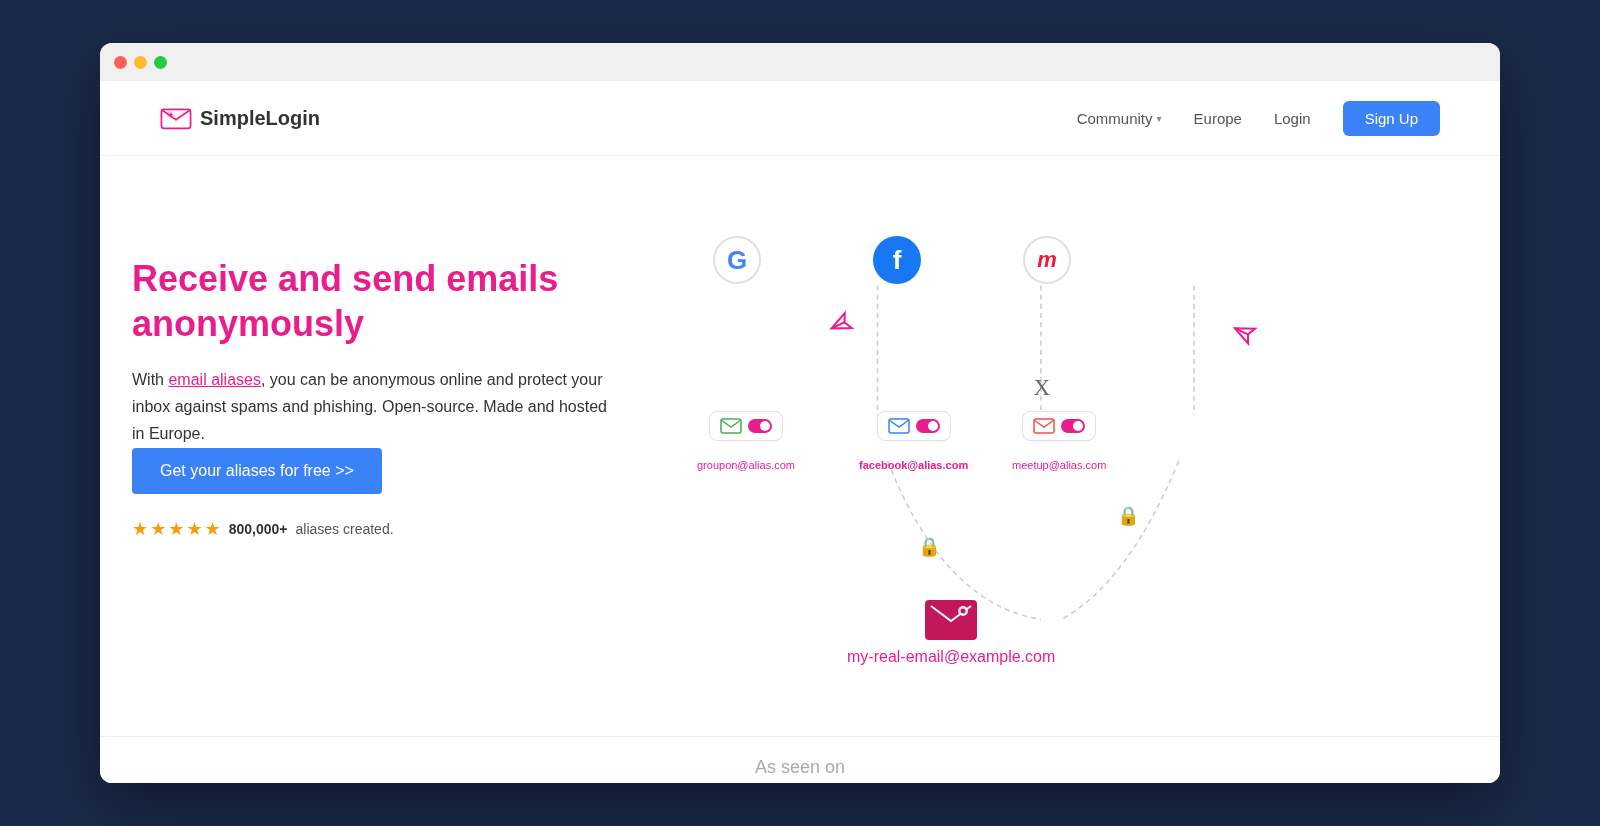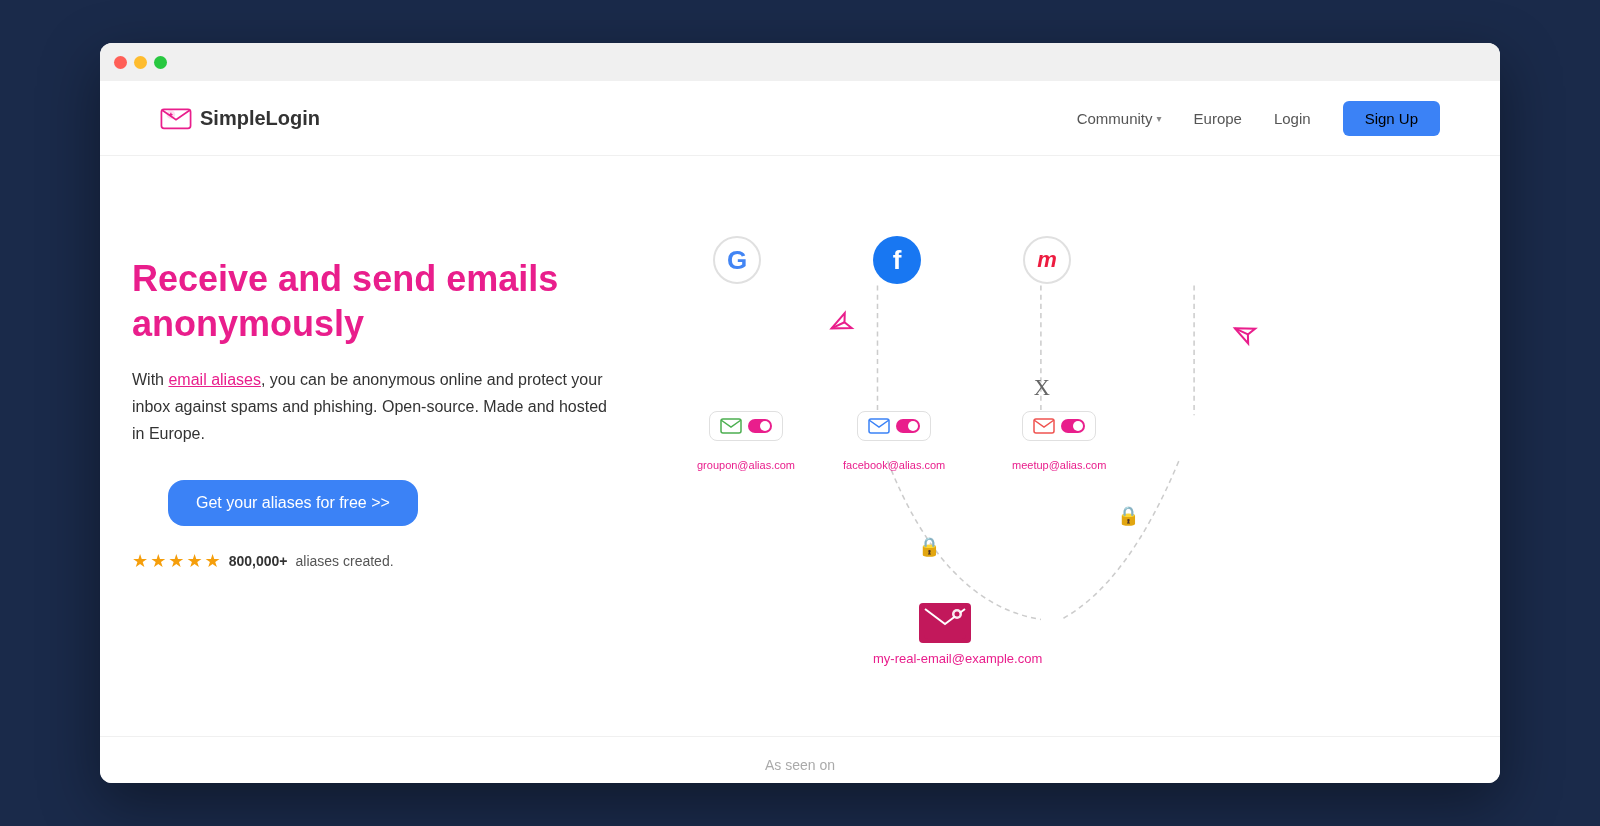--- a/index.html
+++ b/index.html
@@ -87,21 +87,21 @@
       cursor: pointer;
     }
     .chevron { font-size: 10px; color: #888; }
     .nav-login {
       color: #555;
       font-size: 15px;
       cursor: pointer;
     }
     .nav-signup {
       background: #3b82f6;
-      color: #000000;
+      color: #ffffff;
       padding: 9px 22px;
       border-radius: 6px;
       font-size: 15px;
       font-weight: 500;
       cursor: pointer;
       border: none;
       text-decoration: none;
     }
 
     
@@ -120,39 +120,37 @@
       font-size: 36px;
       font-weight: 700;
       color: #e91e8c;
       line-height: 1.25;
       margin-bottom: 20px;
     }
     .hero-desc {
       font-size: 16px;
       color: #333;
       line-height: 1.7;
-      margin-bottom: 32px;
     }
     .hero-desc a {
       color: #e91e8c;
       text-decoration: underline;
     }
     .hero-cta {
       display: inline-block;
       background: #3b82f6;
       color: #fff;
       padding: 14px 28px;
-      border-radius: 16px;
+      border-radius: 4px;
       font-size: 16px;
       font-weight: 500;
       cursor: pointer;
       border: none;
       text-decoration: none;
       margin-bottom: 24px;
-      margin-left: 36px;
     }
     .hero-stars {
       display: flex;
       align-items: center;
       gap: 8px;
       font-size: 14px;
       color: #555;
     }
     .stars {
       display: flex;
@@ -236,32 +234,31 @@
       gap: 4px;
     }
     .real-email-envelope {
       width: 52px; height: 40px;
       background: #c2185b;
       border-radius: 4px;
       position: relative;
       display: flex; align-items: center; justify-content: center;
     }
     .real-email-label {
-      font-size: 13px;
+      font-size: 16px;
       color: #e91e8c;
       margin-top: 4px;
-      margin-left: 26px;
     }
 
     
     .as-seen-on {
       text-align: center;
       padding: 20px 0 30px;
       color: #aaa;
-      font-size: 14px;
+      font-size: 18px;
       border-top: 1px solid #f0f0f0;
     }
   </style>
 </head>
 <body>
 
 <div class="browser-window">
   <div class="browser-titlebar">
     <div class="dot dot-red"></div>
     <div class="dot dot-yellow"></div>
@@ -356,21 +353,21 @@
               <svg width="22" height="16" viewBox="0 0 22 16">
                 <rect x="1" y="1" width="20" height="14" rx="2" fill="#fff" stroke="#4caf50" stroke-width="1.5"></rect>
                 <path d="M1 2 L11 9 L21 2" stroke="#4caf50" stroke-width="1.5" fill="none"></path>
               </svg>
             </div>
             <div class="alias-toggle"></div>
           </div>
           <div class="alias-label">groupon@alias.com</div>
         </div>
 
-        <div class="alias-box" style="top:195px;left:191px;">
+        <div class="alias-box" style="top:195px;left:207px;font-weight:bold;">
           <div class="alias-chip">
             <div class="alias-email-icon">
               <svg width="22" height="16" viewBox="0 0 22 16">
                 <rect x="1" y="1" width="20" height="14" rx="2" fill="#fff" stroke="#3b82f6" stroke-width="1.5"></rect>
                 <path d="M1 2 L11 9 L21 2" stroke="#3b82f6" stroke-width="1.5" fill="none"></path>
               </svg>
             </div>
             <div class="alias-toggle"></div>
           </div>
           <div class="alias-label">facebook@alias.com</div>

